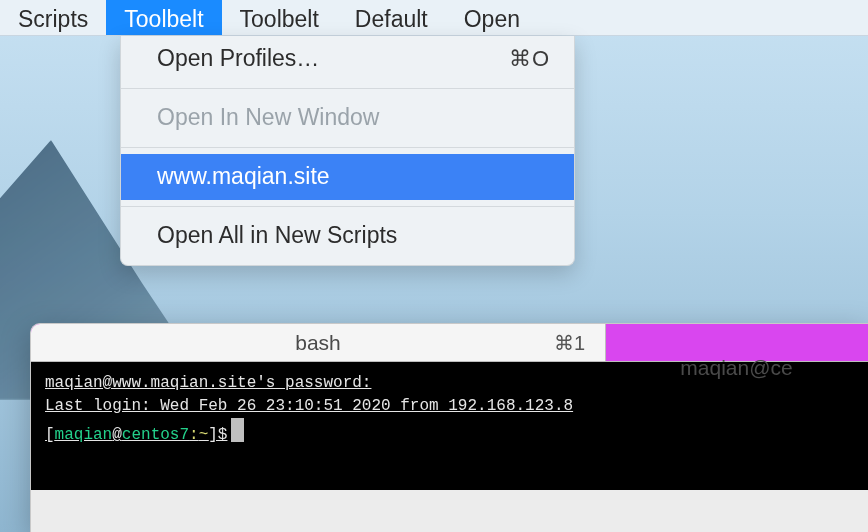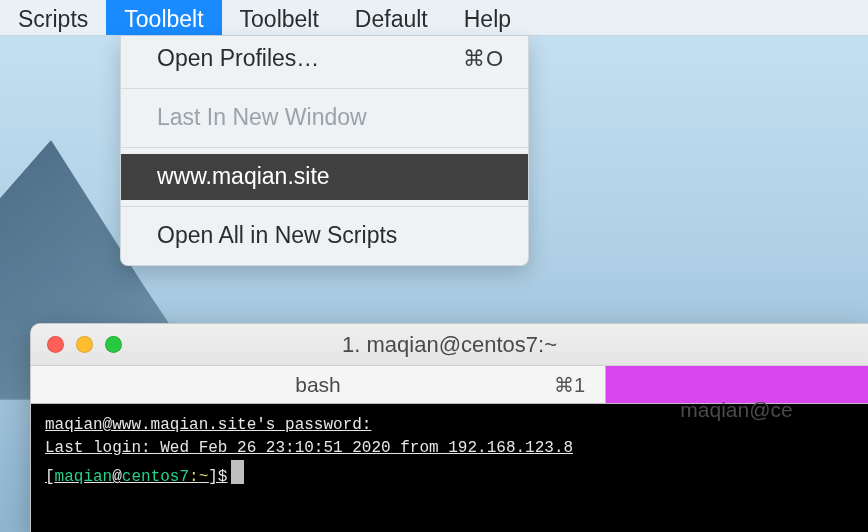--- a/index.html
+++ b/index.html
@@ -28,35 +28,35 @@
   .menubar .menu-item {
     padding: 4px 18px 0 18px; display: flex; align-items: center;
     cursor: default;
   }
   .menubar .menu-item.active {
     background: #1a8bff; color: #fff;
   }
 
   
   .dropdown {
-    position: absolute; left: 120px; top: 36px; width: 409px;
+    position: absolute; left: 120px; top: 36px; width: 455px;
     background: #eef2f5;
     border: 1px solid #d0d6da;
     border-top: none;
     box-shadow: 0 8px 22px rgba(0,0,0,0.18);
     border-radius: 0 0 8px 8px;
     font-size: 23px; color: #2c2c2c;
     padding-bottom: 6px;
   }
   .dd-item {
     display: flex; align-items: center; justify-content: space-between;
     padding: 8px 24px 8px 36px; line-height: 1.3;
   }
   .dd-item.disabled { color: #9aa3aa; }
-  .dd-item.highlight { background: #404040; color: #fff; }
+  .dd-item.highlight { background: #3b82f6; color: #fff; }
   .dd-sep { height: 1px; background: #d4d9dd; margin: 6px 0; }
   .dd-shortcut { font-size: 22px; letter-spacing: 1px; color: #3b3b3b; }
 
   
   .termwin {
     position: absolute; left: 30px; top: 323px; right: 0; bottom: 0;
     background: #ececec;
     border-top-left-radius: 10px;
     box-shadow: 0 8px 30px rgba(0,0,0,.25);
     overflow: hidden;
@@ -113,52 +113,44 @@
   <div class="menu-item active">
       <span>Toolbelt</span>
     </div>
   <div class="menu-item">
       <span>Toolbelt</span>
     </div>
   <div class="menu-item">
       <span>Default</span>
     </div>
   <div class="menu-item">
-      <span>Help</span>
+      <span>Open</span>
     </div>
 </div>
 
 <div class="dropdown">
   <div class="dd-item">
     <span>Open Profiles…</span>
     <span class="dd-shortcut">⌘O</span>
   </div>
   <div class="dd-sep"></div>
   <div class="dd-item disabled">
-    <span>Last In New Window</span>
+    <span>Open In New Window</span>
   </div>
   <div class="dd-sep"></div>
   <div class="dd-item highlight">
     <span>www.maqian.site</span>
   </div>
   <div class="dd-sep"></div>
   <div class="dd-item">
     <span>Open All in New Scripts</span>
   </div>
 </div>
 
 <div class="termwin">
-  <div class="titlebar">
-    <div class="traffic">
-      <div class="dot red"></div>
-      <div class="dot yellow"></div>
-      <div class="dot green"></div>
-    </div>
-    <div class="title">1. maqian@centos7:~</div>
-  </div>
   <div class="tabbar">
     <div class="tab active">
       <span>bash</span>
       <span class="shortcut">⌘1</span>
     </div>
     <div class="tab inactive">
       <span>maqian@ce</span>
     </div>
   </div>
   <div class="terminal"><span class="t-white">maqian@www.maqian.site's password:</span>

